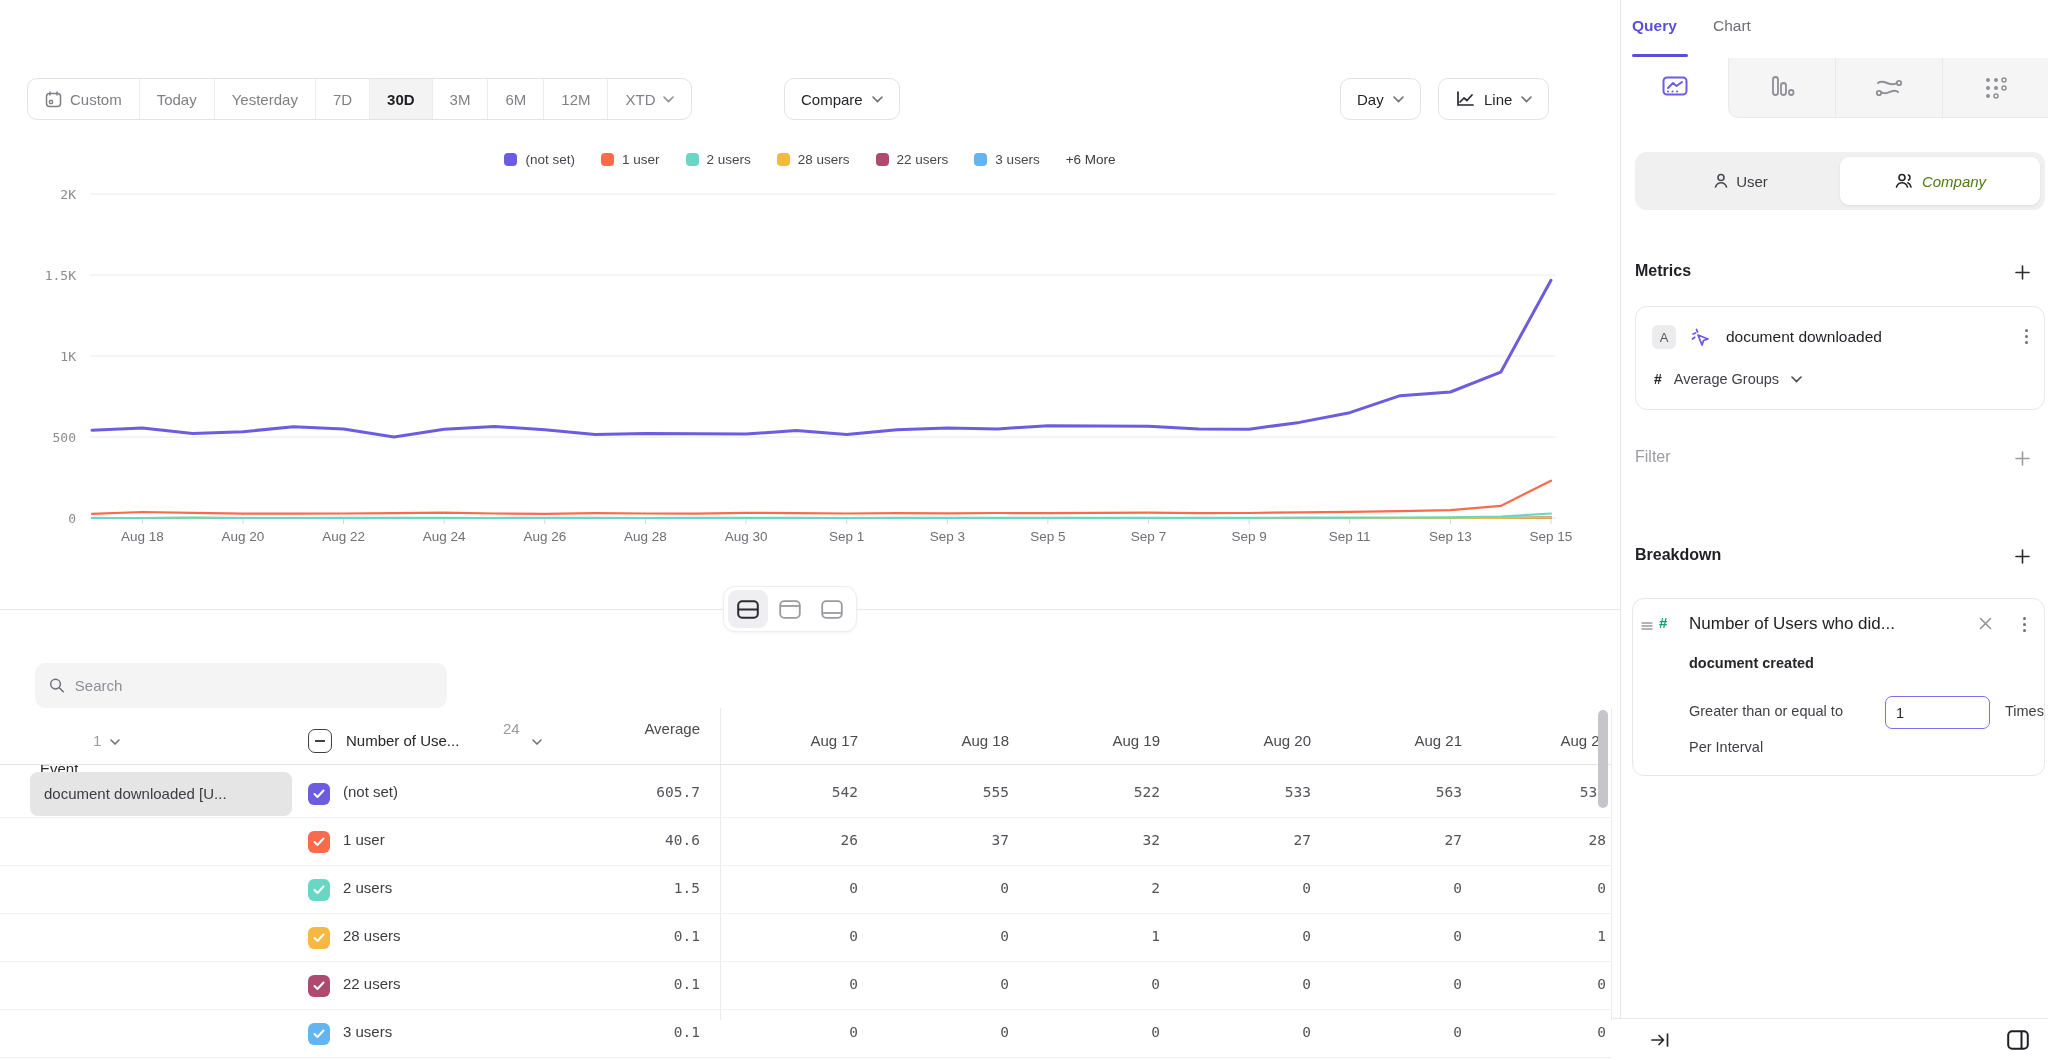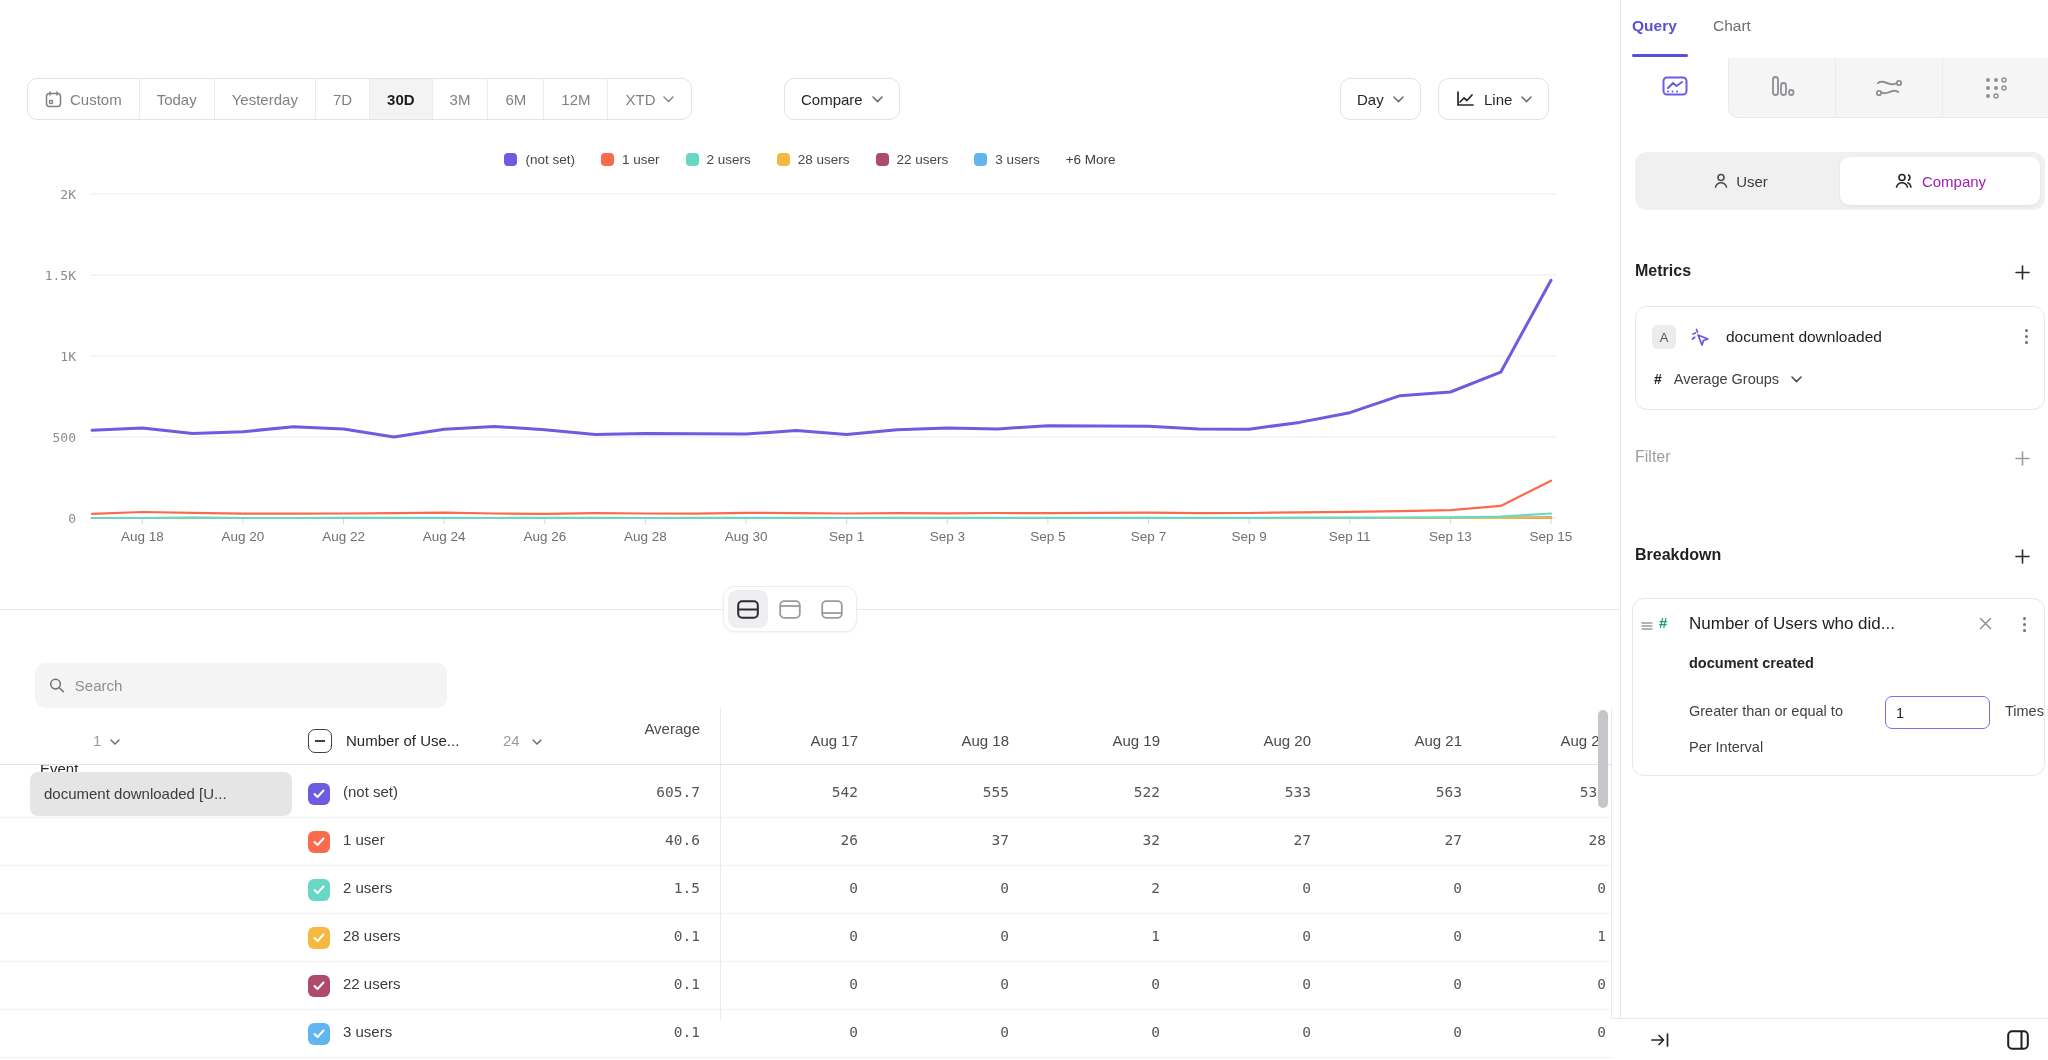--- a/index.html
+++ b/index.html
@@ -69,21 +69,21 @@
     background:#5b4fd9; border-radius:2px; }
   .icon-tabs { position:absolute; left:0; top:58px; width:428px; height:60px; display:flex; }
   .it-cell { width:107px; height:60px; display:flex; align-items:center; justify-content:center;
     cursor:pointer; background:#f5f5f6; border-left:1px solid #eaeaec; border-bottom:1px solid #eaeaec; }
   .it-cell.sel { background:#fff; border-left:none; border-bottom:none; }
   .it-cell:nth-child(2) { border-bottom-left-radius:10px; }
   .scope-toggle { position:absolute; left:14px; top:152px; width:410px; height:58px; background:#f0f0f1;
     border-radius:12px; display:flex; padding:5px; }
   .sc-opt { flex:1; display:flex; align-items:center; justify-content:center; gap:6px;
     font-size:15px; color:#3c3c42; border-radius:9px; cursor:pointer; }
-  .sc-opt.sel { background:#fff; box-shadow:0 1px 3px rgba(0,0,0,.08); font-weight:500; color:#a21caf; }
+  .sc-opt.sel { background:#fff; box-shadow:0 1px 3px rgba(0,0,0,.08); font-weight:500; color:#4d7c0f;font-style:italic; }
   .sec-head { position:absolute; left:14px; font-size:16px; font-weight:700; color:#1f1f24; }
   .sec-head.muted { font-weight:500; color:#9c9ca2; }
   .plus-btn { position:absolute; right:14px; width:24px; height:24px; display:flex; align-items:center;
     justify-content:center; cursor:pointer; }
   .card { position:absolute; left:14px; width:410px; border:1px solid #e7e7e9; border-radius:12px;
     background:#fff; }
   .badge-a { width:24px; height:24px; border-radius:6px; background:#ececee; color:#56565c;
     font-size:13px; font-weight:500; display:flex; align-items:center; justify-content:center; }
   .metric-name { font-size:15.5px; font-weight:500; color:#1f1f24; }
   .kebab { display:flex; flex-direction:column; gap:3px; align-items:center; cursor:pointer; padding:4px; }
@@ -286,21 +286,21 @@
       <svg class="ic abs" style="left:110px; top:19px;" width="10" height="6" viewBox="0 0 10 6">
           <path d="M1 1l4 4 4-4" fill="none" stroke="#6f6f76" stroke-width="1.5" stroke-linecap="round"></path>
         </svg>
 
       <span class="abs" style="left:308px; top:9px; width:24px; height:24px; border:1.5px solid #3f3f45; border-radius:7px; display:flex; align-items:center; justify-content:center;">
         <svg class="ic" width="10" height="2" viewBox="0 0 10 2">
             <path d="M0 1h10" stroke="#3f3f45" stroke-width="2"></path>
           </svg>
       </span>
       <span class="abs th-label" style="left:346px; top:12px;">Number of Use...</span>
-      <span class="abs th-count" style="left:503px; top:12px;">24</span>
+      <span class="abs th-count" style="left:503px; top:0;">24</span>
       <svg class="ic abs" style="left:532px; top:19px;" width="10" height="6" viewBox="0 0 10 6">
           <path d="M1 1l4 4 4-4" fill="none" stroke="#6f6f76" stroke-width="1.5" stroke-linecap="round"></path>
         </svg>
 
       <span class="abs th-date" style="left:580px; top:0;">Average</span>
     <span class="th-date" style="left: 738px;">Aug 17</span>
         <span class="th-date" style="left: 889px;">Aug 18</span>
         <span class="th-date" style="left: 1040px;">Aug 19</span>
         <span class="th-date" style="left: 1191px;">Aug 20</span>
         <span class="th-date" style="left: 1342px;">Aug 21</span>

